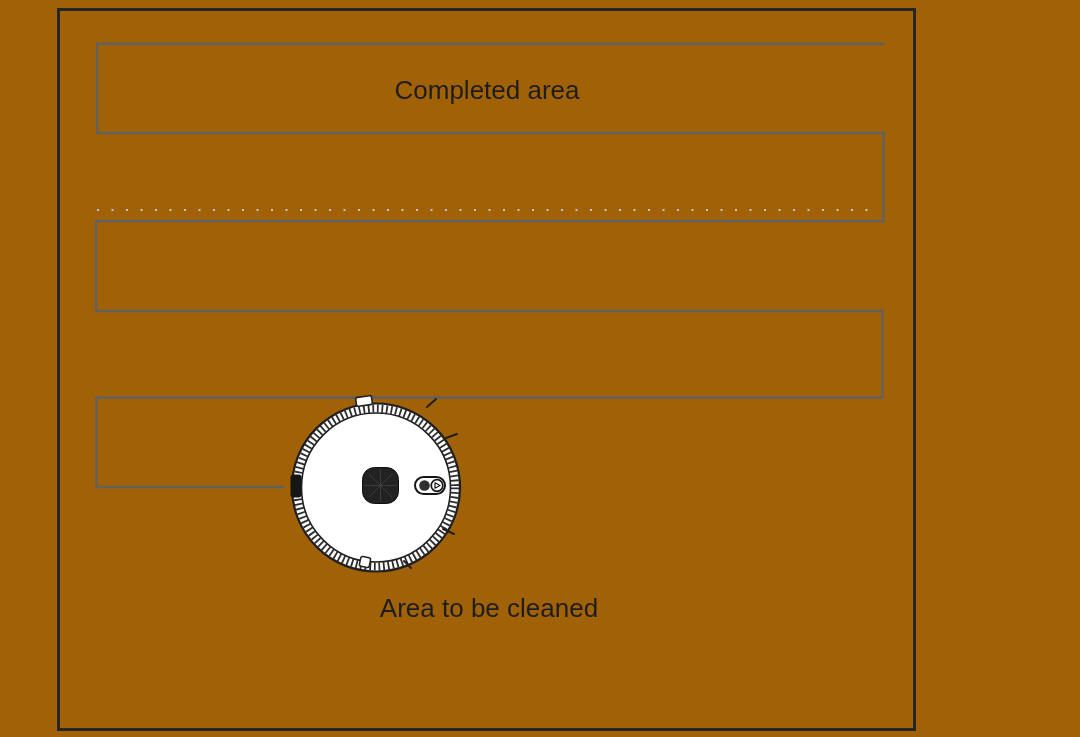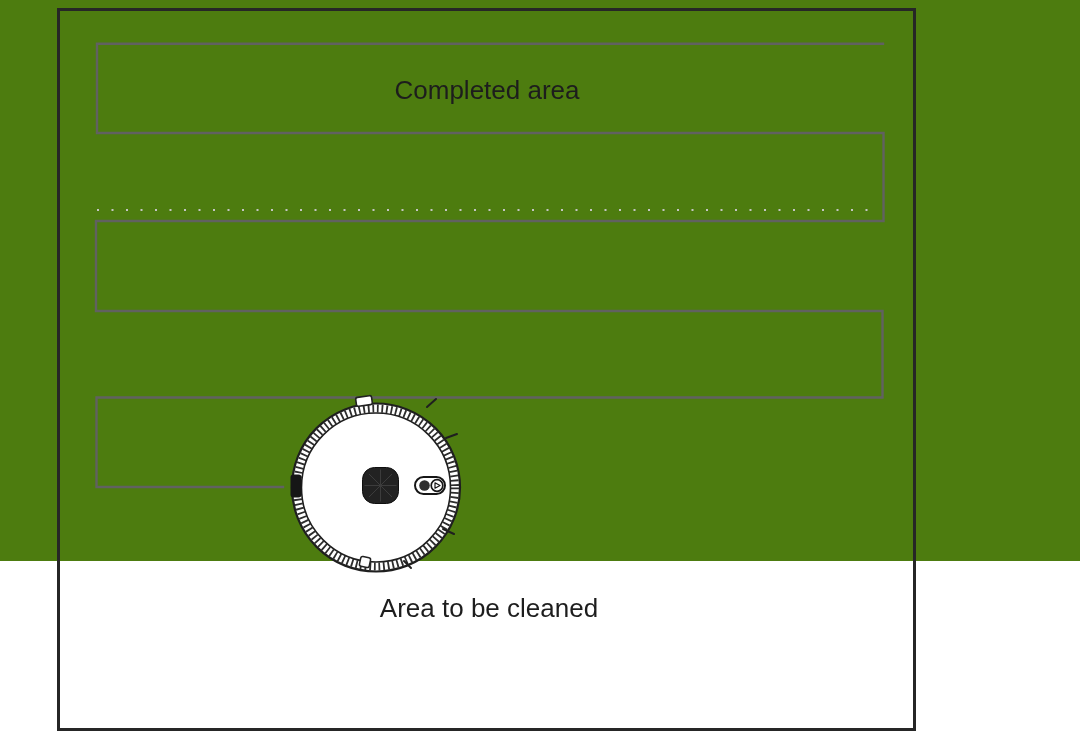--- a/index.html
+++ b/index.html
@@ -7,22 +7,22 @@
     padding: 0;
     background: #ffffff;
     width: 1080px;
     height: 737px;
     overflow: hidden;
     font-family: "Liberation Sans", sans-serif;
   }
   .stage {
     position: relative;
     width: 1080px;
-    height: 561px;
-    background: #4d7c0f;
+    height: 737px;
+    background: #a16207;
   }
   svg { display: block; }
   text {
     font-family: "Liberation Sans", sans-serif;
     font-size: 26px;
     fill: #1d1d1d;
   }
 </style>
 </head>
 <body>

